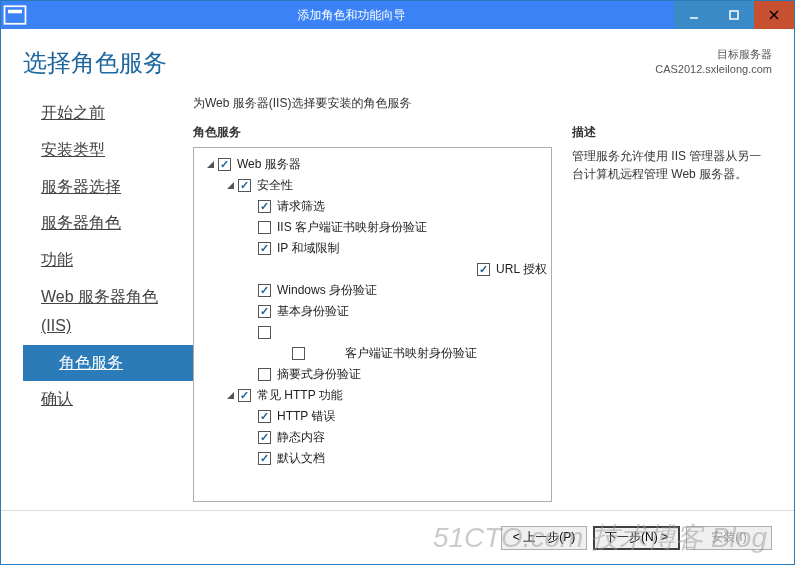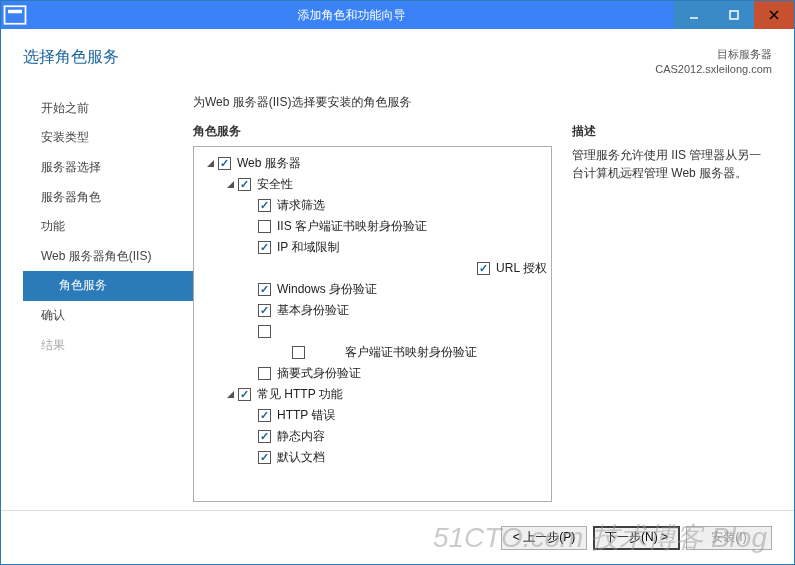--- a/index.html
+++ b/index.html
@@ -10,26 +10,26 @@
 .title-text { flex: 1; text-align: center; font-size: 12px; }
 .win-btns { display: flex; height: 100%; }
 .win-btn { width: 40px; display: flex; align-items: center; justify-content: center; cursor: pointer; }
 .win-min { background: #3a8ac8; }
 .win-max { background: #3a8ac8; }
 .win-close { background: #c65030; }
 .win-btn svg { width: 10px; height: 10px; }
 
 .content { flex: 1; display: flex; flex-direction: column; background: #fff; padding: 18px 22px 0 22px; }
 .header-row { display: flex; justify-content: space-between; align-items: flex-start; margin-bottom: 6px; }
-.page-title { font-size: 16px; color: #1d679e; font-weight: 300; }
+.page-title { font-size: 24px; color: #1d679e; font-weight: 300; }
 .target-srv { text-align: right; font-size: 11px; color: #555; line-height: 1.4; }
 
 .body-row { flex: 1; display: flex; margin-top: 10px; min-height: 0; }
 .sidebar { width: 170px; padding-top: 0; }
-.nav-item { padding: 4px 6px 4px 18px; font-size: 12px; color: #555; cursor: pointer; line-height: 1.8; }
+.nav-item { padding: 4px 6px 4px 18px; font-size: 16px; color: #555; cursor: pointer; line-height: 1.8; text-decoration: underline; }
 .nav-item.sub { padding-left: 36px; }
 .nav-item.active { background: #2a7bb8; color: #fff; }
 .nav-item.done { color: #444; }
 .nav-item.disabled { color: #aaa; }
 
 .main { flex: 1; display: flex; flex-direction: column; min-width: 0; }
 .instr { font-size: 12px; color: #333; margin-bottom: 12px; }
 .panel-row { flex: 1; display: flex; gap: 20px; min-height: 0; }
 .tree-col { flex: 1; display: flex; flex-direction: column; min-height: 0; }
 .col-label { font-size: 12px; font-weight: bold; margin-bottom: 6px; color: #333; }
@@ -96,21 +96,20 @@
     <div class="body-row">
       <div class="sidebar" id="sidebar">
           <div class="nav-item done">开始之前</div>
           <div class="nav-item done">安装类型</div>
           <div class="nav-item done">服务器选择</div>
           <div class="nav-item done">服务器角色</div>
           <div class="nav-item done">功能</div>
           <div class="nav-item done">Web 服务器角色(IIS)</div>
           <div class="nav-item sub active">角色服务</div>
           <div class="nav-item done">确认</div>
-          <div class="nav-item disabled">结果</div>
         </div>
 
       <div class="main">
         <div class="instr">为Web 服务器(IIS)选择要安装的角色服务</div>
         <div class="panel-row">
           <div class="tree-col">
             <div class="col-label">角色服务</div>
             <div class="tree-box" id="tree">
                 <div class="tree-item" style="padding-left: 6px;">
                   <span class="expander">

